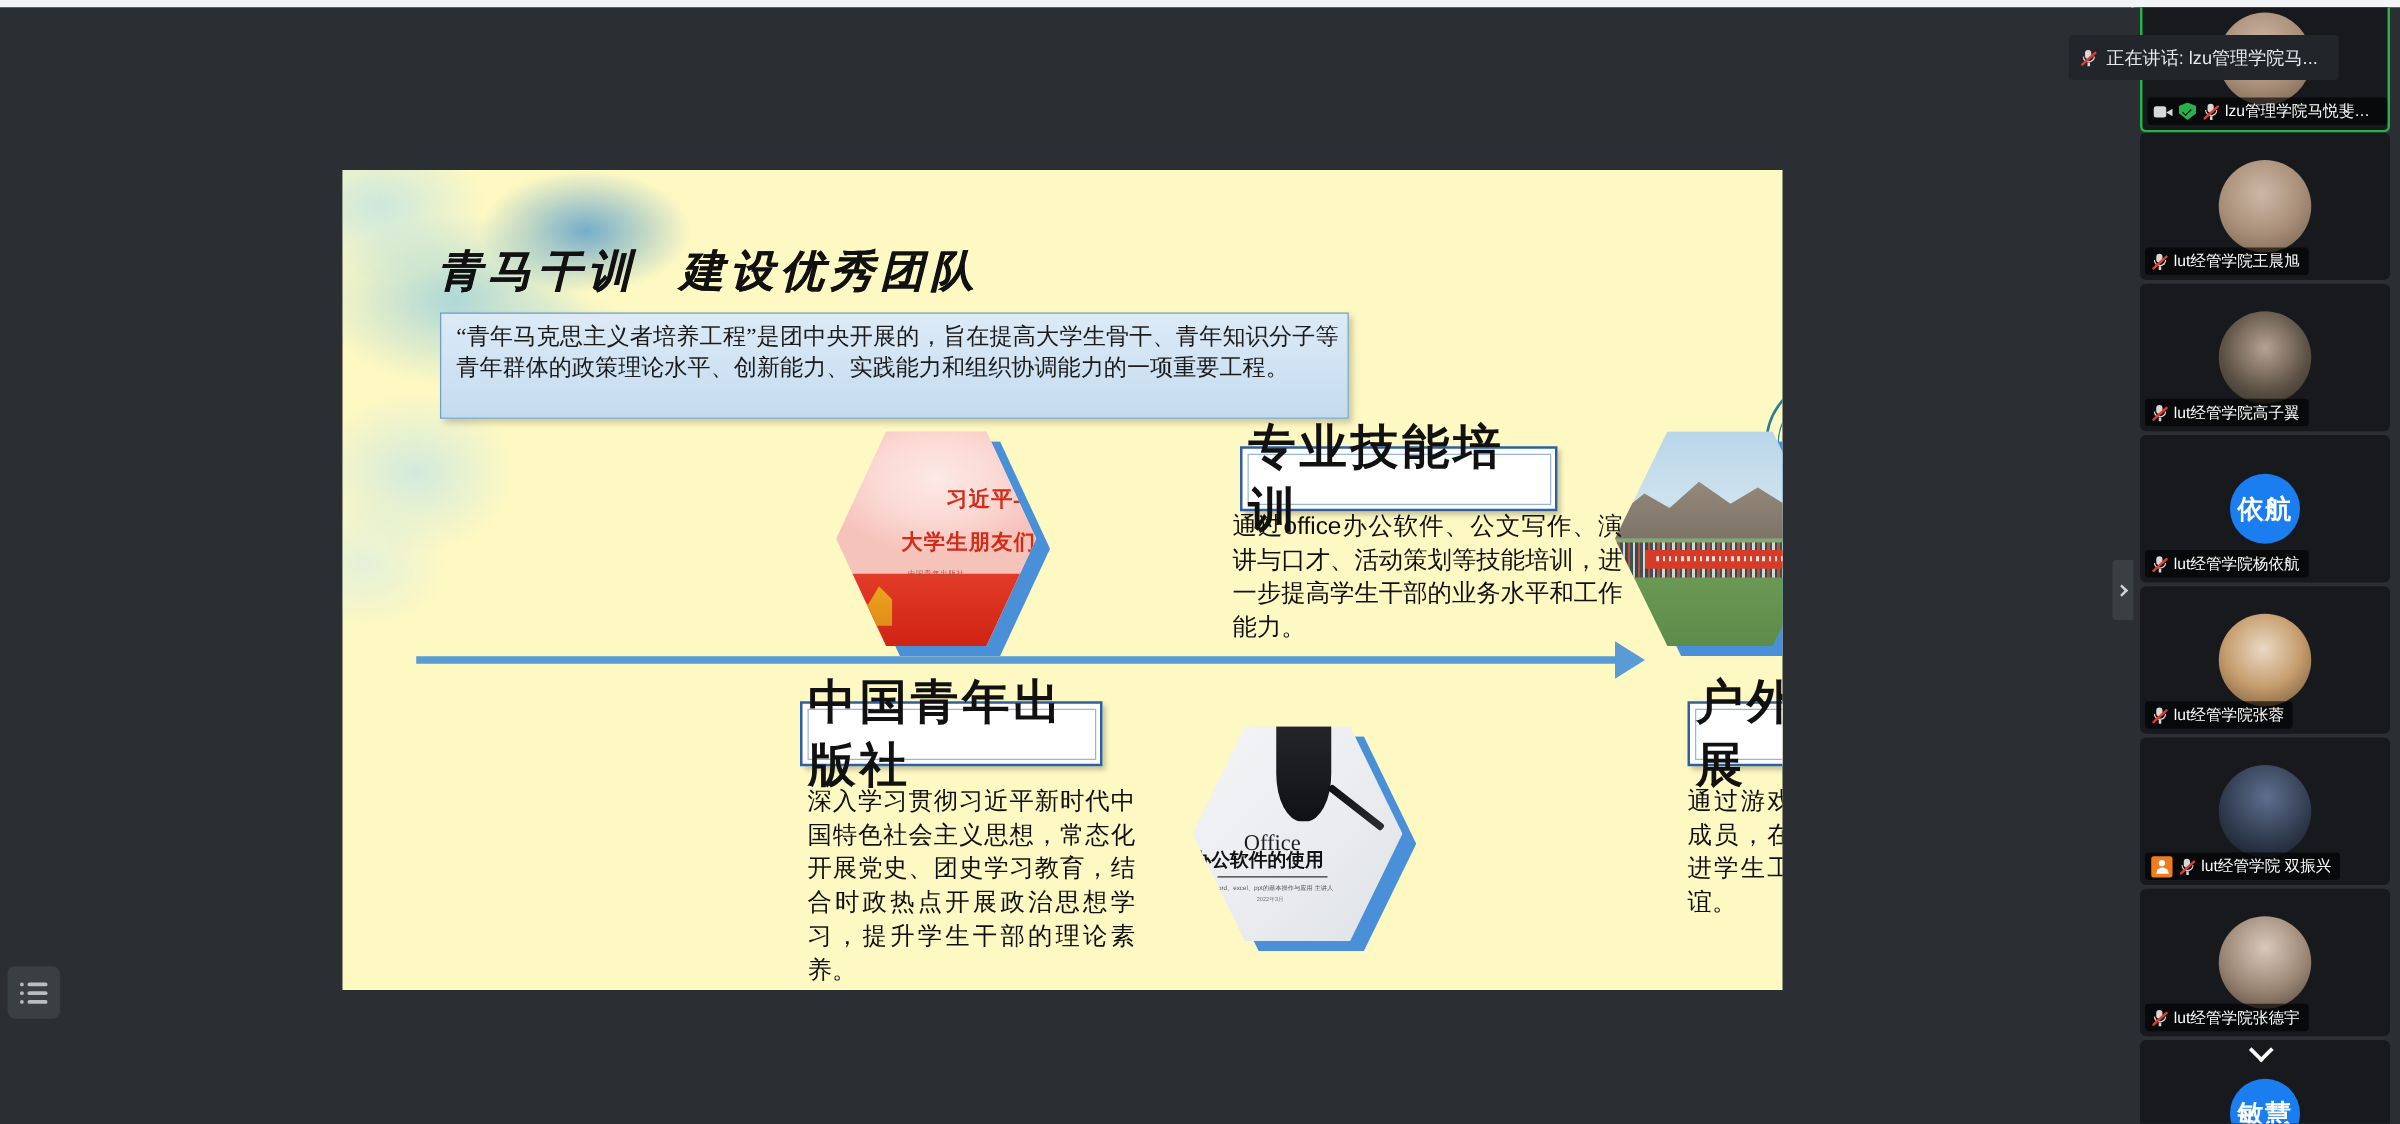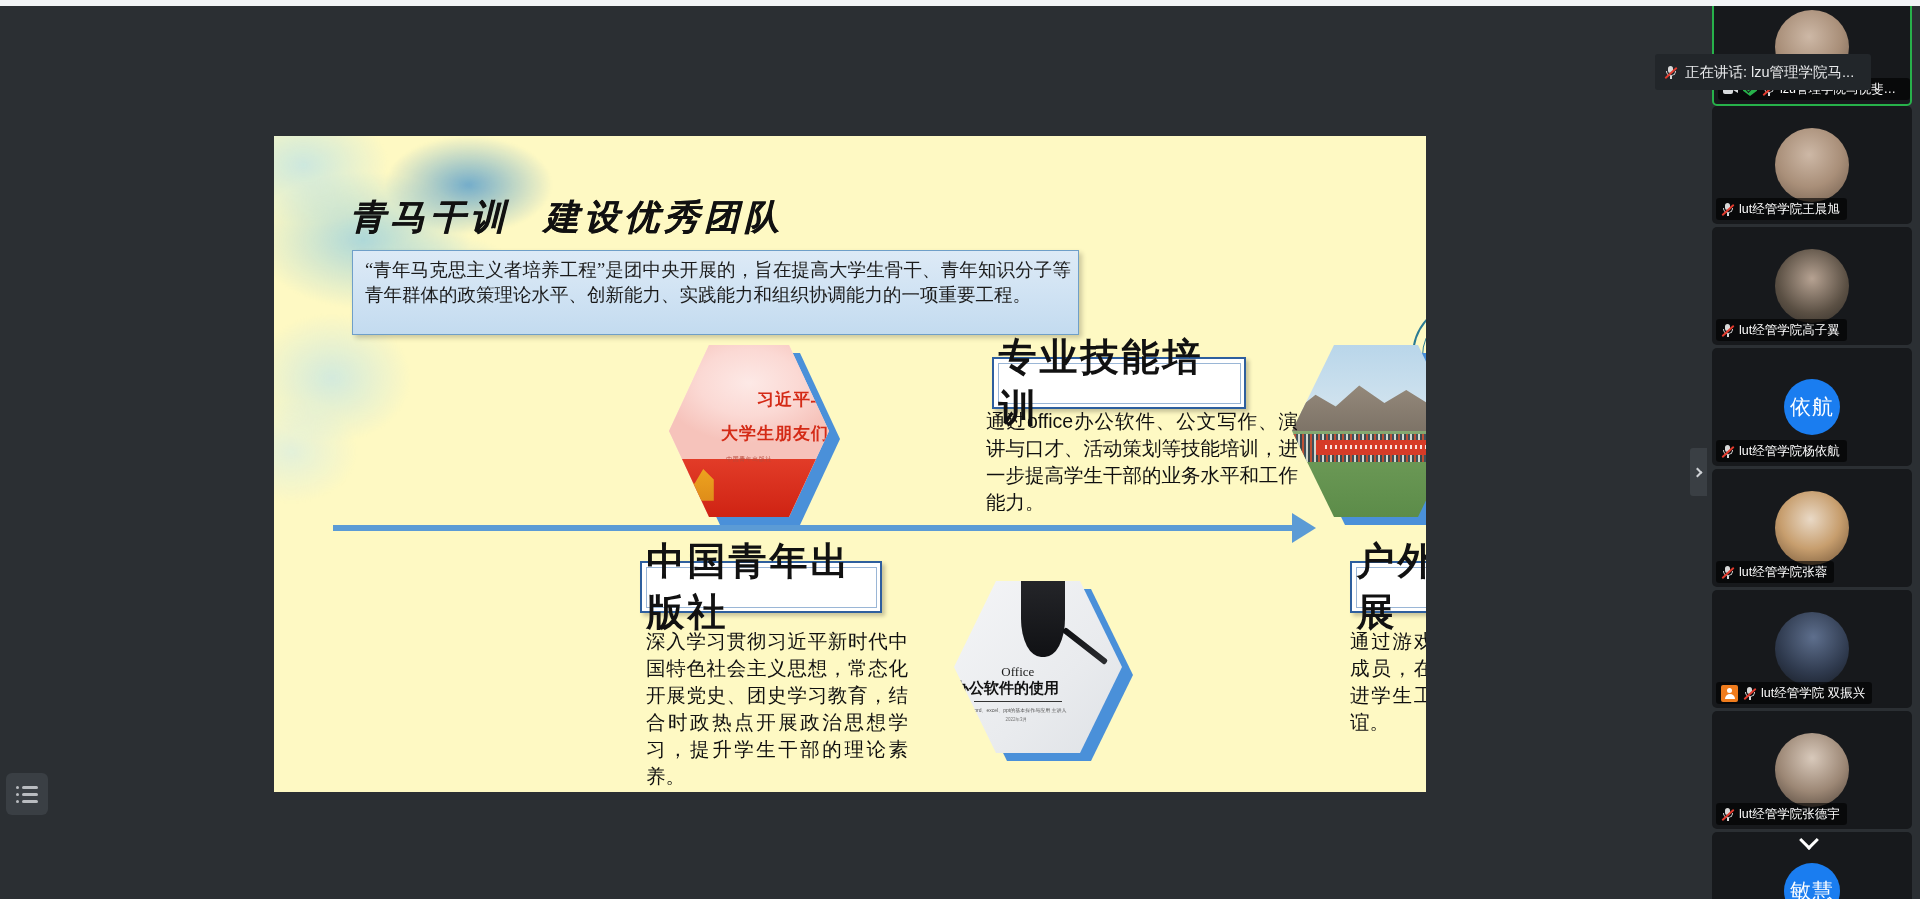--- a/index.html
+++ b/index.html
@@ -132,21 +132,21 @@
     background:linear-gradient(180deg,#26272b,#101114);
     border-radius: 6px 6px 46% 46%;
   }
   #hex-office .pen {
     position:absolute; left:62%; top:36%; width:32%; height:3.5%;
     background:linear-gradient(90deg,#0e0f12,#2b2d31);
     transform:rotate(38deg); border-radius:2px;
   }
   #hex-office .of-t1 {
     position:absolute; top:48%; left:0; width:76%; text-align:center;
-    font-family:"Liberation Serif", serif; font-size:13px; color:#1c1c1c;
+    font-family:"Liberation Serif", serif; font-size:18px; color:#1c1c1c;
   }
   #hex-office .of-t2 {
     position:absolute; top:57%; left:0; width:76%; text-align:left;
     font-family:"Liberation Serif", serif; font-size:15px; font-weight:700; color:#111;
   }
   #hex-office .rule {
     position:absolute; top:70%; left:12%; width:52%; height:1px; background:#333;
   }
   #hex-office .of-sub {
     position:absolute; top:73%; left:0; width:74%; text-align:center;
@@ -246,21 +246,21 @@
     background:#17191c; border-radius:5px; overflow:hidden;
   }
   .tile.active { border:2px solid #27b14a; }
   .tile .ph {
     position:absolute; left:0; top:0; width:100%; height:100%;
     display:flex; align-items:center; justify-content:center;
   }
   .avatar-circle {
     width:56px; height:56px; border-radius:50%;
     display:flex; align-items:center; justify-content:center;
-    color:#fff; font-size:21px; font-weight:400; letter-spacing:1px;
+    color:#fff; font-size:21px; font-weight:700; letter-spacing:1px;
   }
   .cam-ph {
     width:74px; height:74px; border-radius:50%;
     background:radial-gradient(circle at 46% 36%, #cdb8a6 0%, #a98f79 52%, #6d5a4b 100%);
     position:relative;
   }
   .cam-ph.p2 { background:radial-gradient(circle at 50% 40%, #b6a292 0%, #5b5044 60%, #2e2a26 100%); }
   .cam-ph.p4 { background:radial-gradient(circle at 48% 38%, #e9d9c6 0%, #c79e6e 50%, #6b4f33 100%); }
   .cam-ph.p5 { background:radial-gradient(circle at 52% 34%, #5e6f8d 0%, #2f3a4e 58%, #14181f 100%); }
   .cam-ph.p6 { background:radial-gradient(circle at 50% 34%, #d8c9bb 0%, #9c8775 55%, #4e4238 100%); }
@@ -299,21 +299,20 @@
     content:""; position:absolute; left:0.5px; top:6px; width:10px; height:5px; background:#fff;
     border-radius:5px 5px 0 0;
   }
 
   
   .speak-banner {
     position:absolute; left:1655px; top:28px; width:216px; height:36px;
     background:#22262a; border-radius:3px;
     display:flex; align-items:center; gap:8px; padding:0 9px;
     z-index: 30;
-    margin-top: 26px;
   }
   .speak-banner .txt { color:#e9eaec; font-size:14.5px; white-space:nowrap; overflow:hidden; text-overflow:ellipsis; }
 
   
   .cam-ic { width:15px; height:11px; position:relative; flex:0 0 auto; }
   .cam-ic .bdy { position:absolute; left:0; top:1px; width:10px; height:9px; background:#d6d8da; border-radius:2px; }
   .cam-ic .lens { position:absolute; right:0; top:3px; width:0; height:0;
     border-top:3px solid transparent; border-bottom:3px solid transparent; border-right:5px solid #d6d8da; }
   .shield-ic {
     width:14px; height:14px; background:#27b14a; flex:0 0 auto;

